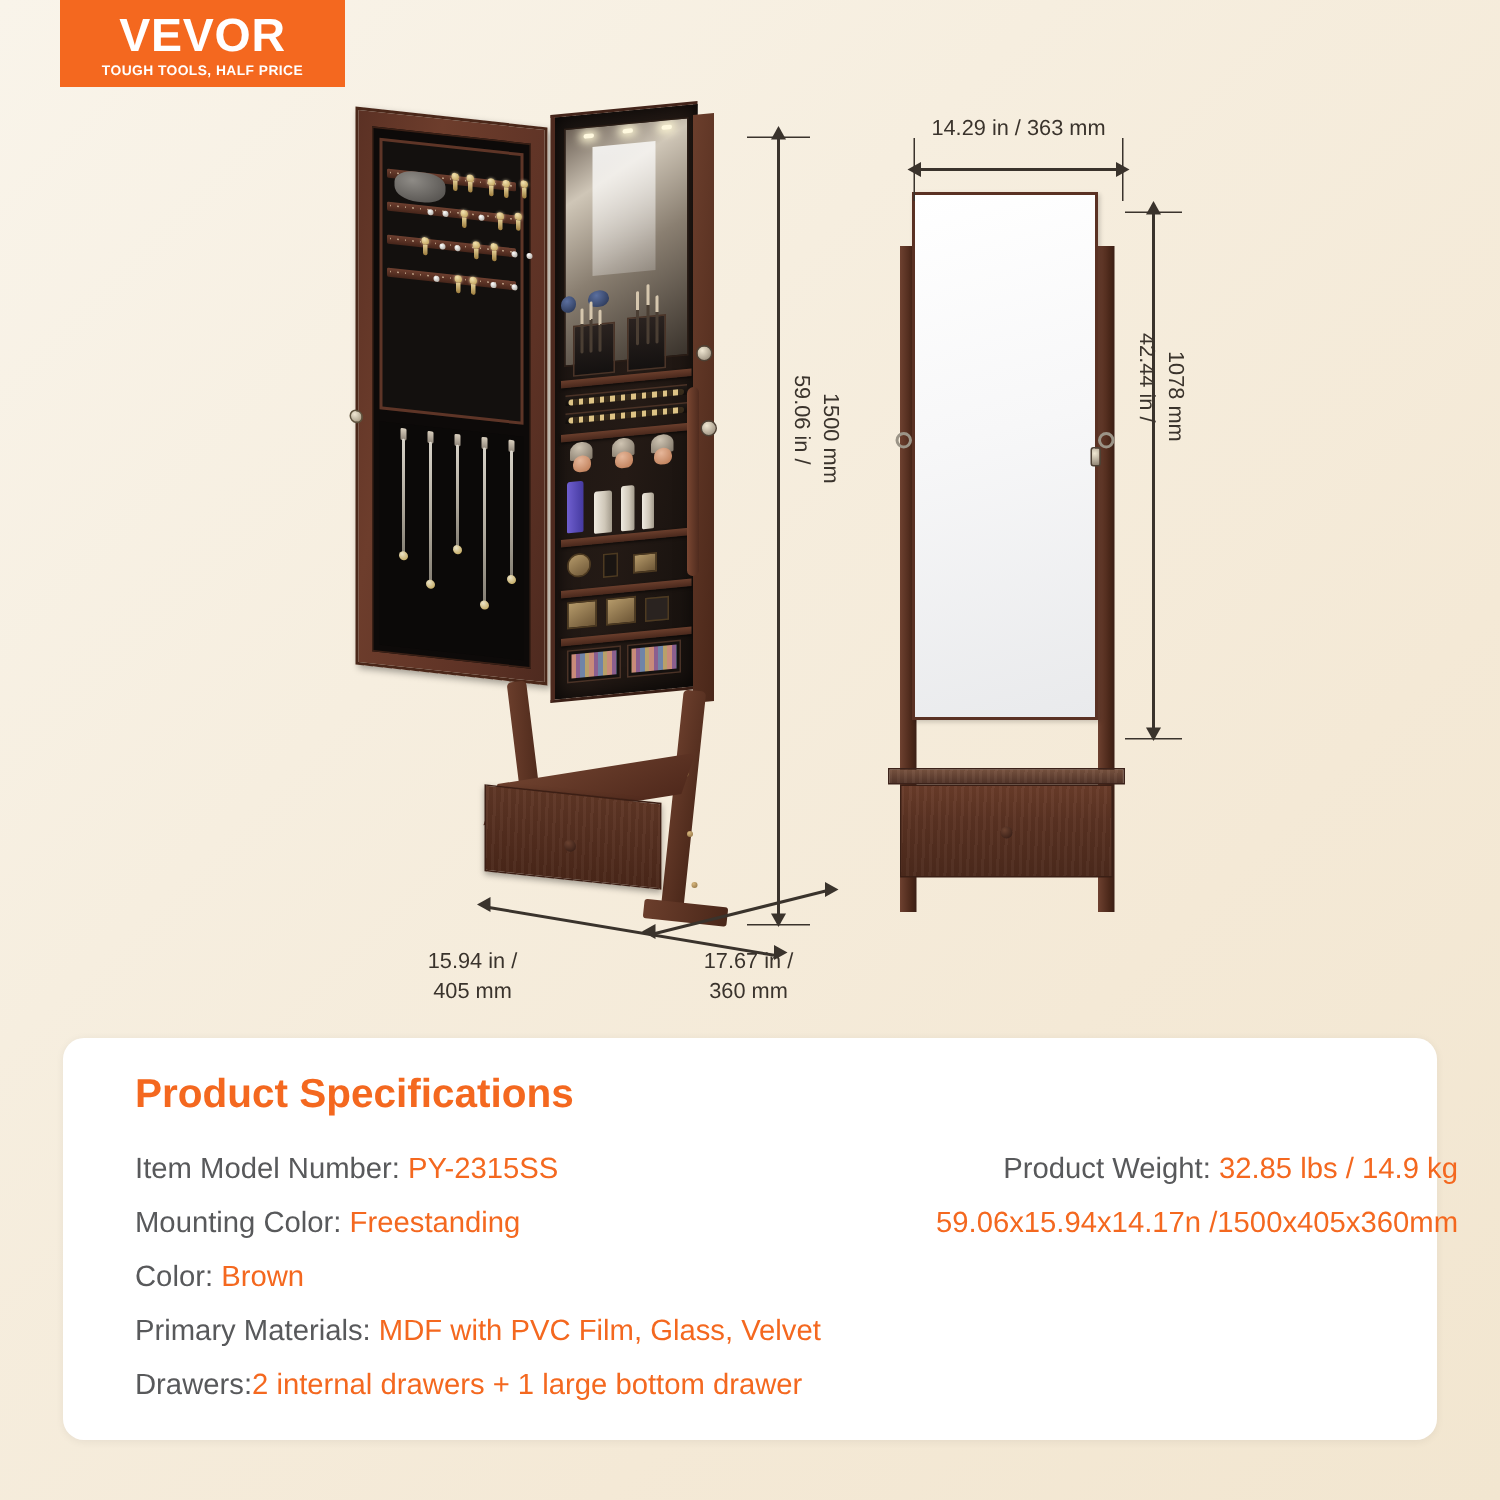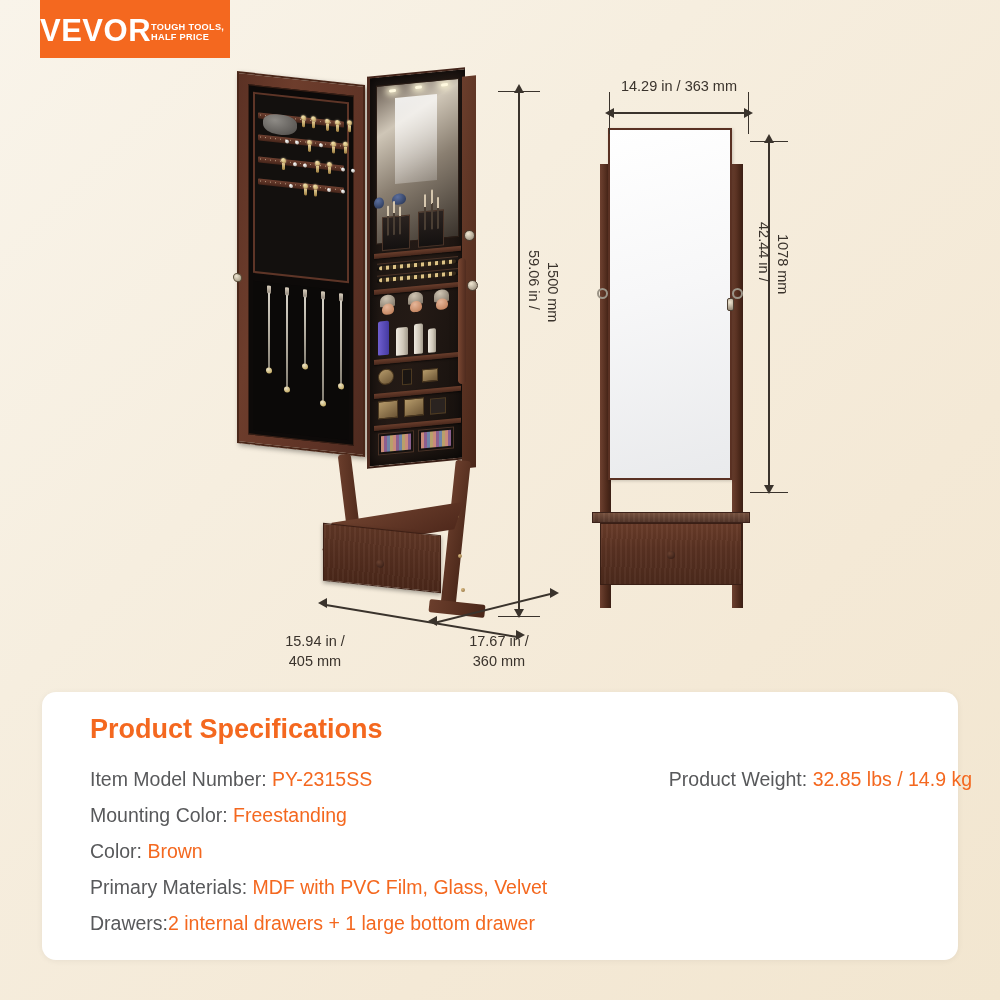--- a/index.html
+++ b/index.html
@@ -15,21 +15,21 @@
   .page {
     position: absolute; inset: 0;
     background: linear-gradient(135deg, #f9f4ea 0%, #f6eedf 35%, #f4e9d6 70%, #f2e6d0 100%);
   }
 
   
   .logo {
     position: absolute; left: 40px; top: 0;
     width: 190px; height: 58px;
     background: #f4681f;
-    display: flex; flex-direction: row;
+    display: flex; flex-direction: column;
     align-items: center; justify-content: center;
     padding-top: 2px;
   }
   .logo-word {
     color: #fff; font-weight: bold; font-size: 31px;
     letter-spacing: 0.5px; line-height: 1; font-stretch: condensed;
   }
   .logo-tag {
     color: #fff; font-weight: bold; font-size: 9.2px;
     letter-spacing: 0.3px; margin-top: 3px;
@@ -553,16 +553,19 @@
       </div>
       <div class="spec-row">
         <span>Drawers:</span><span class="v">2 internal drawers + 1 large bottom drawer</span>
       </div>
     </div>
 
     <div class="spec-col right">
       <div class="spec-row">
         <span>Product Weight: </span><span class="v">32.85 lbs / 14.9 kg</span>
       </div>
+      <div class="spec-row">
+        <span class="v">59.06x15.94x14.17n /1500x405x360mm</span>
+      </div>
     </div>
   </div>
 
 </div>
 
 </body></html>

